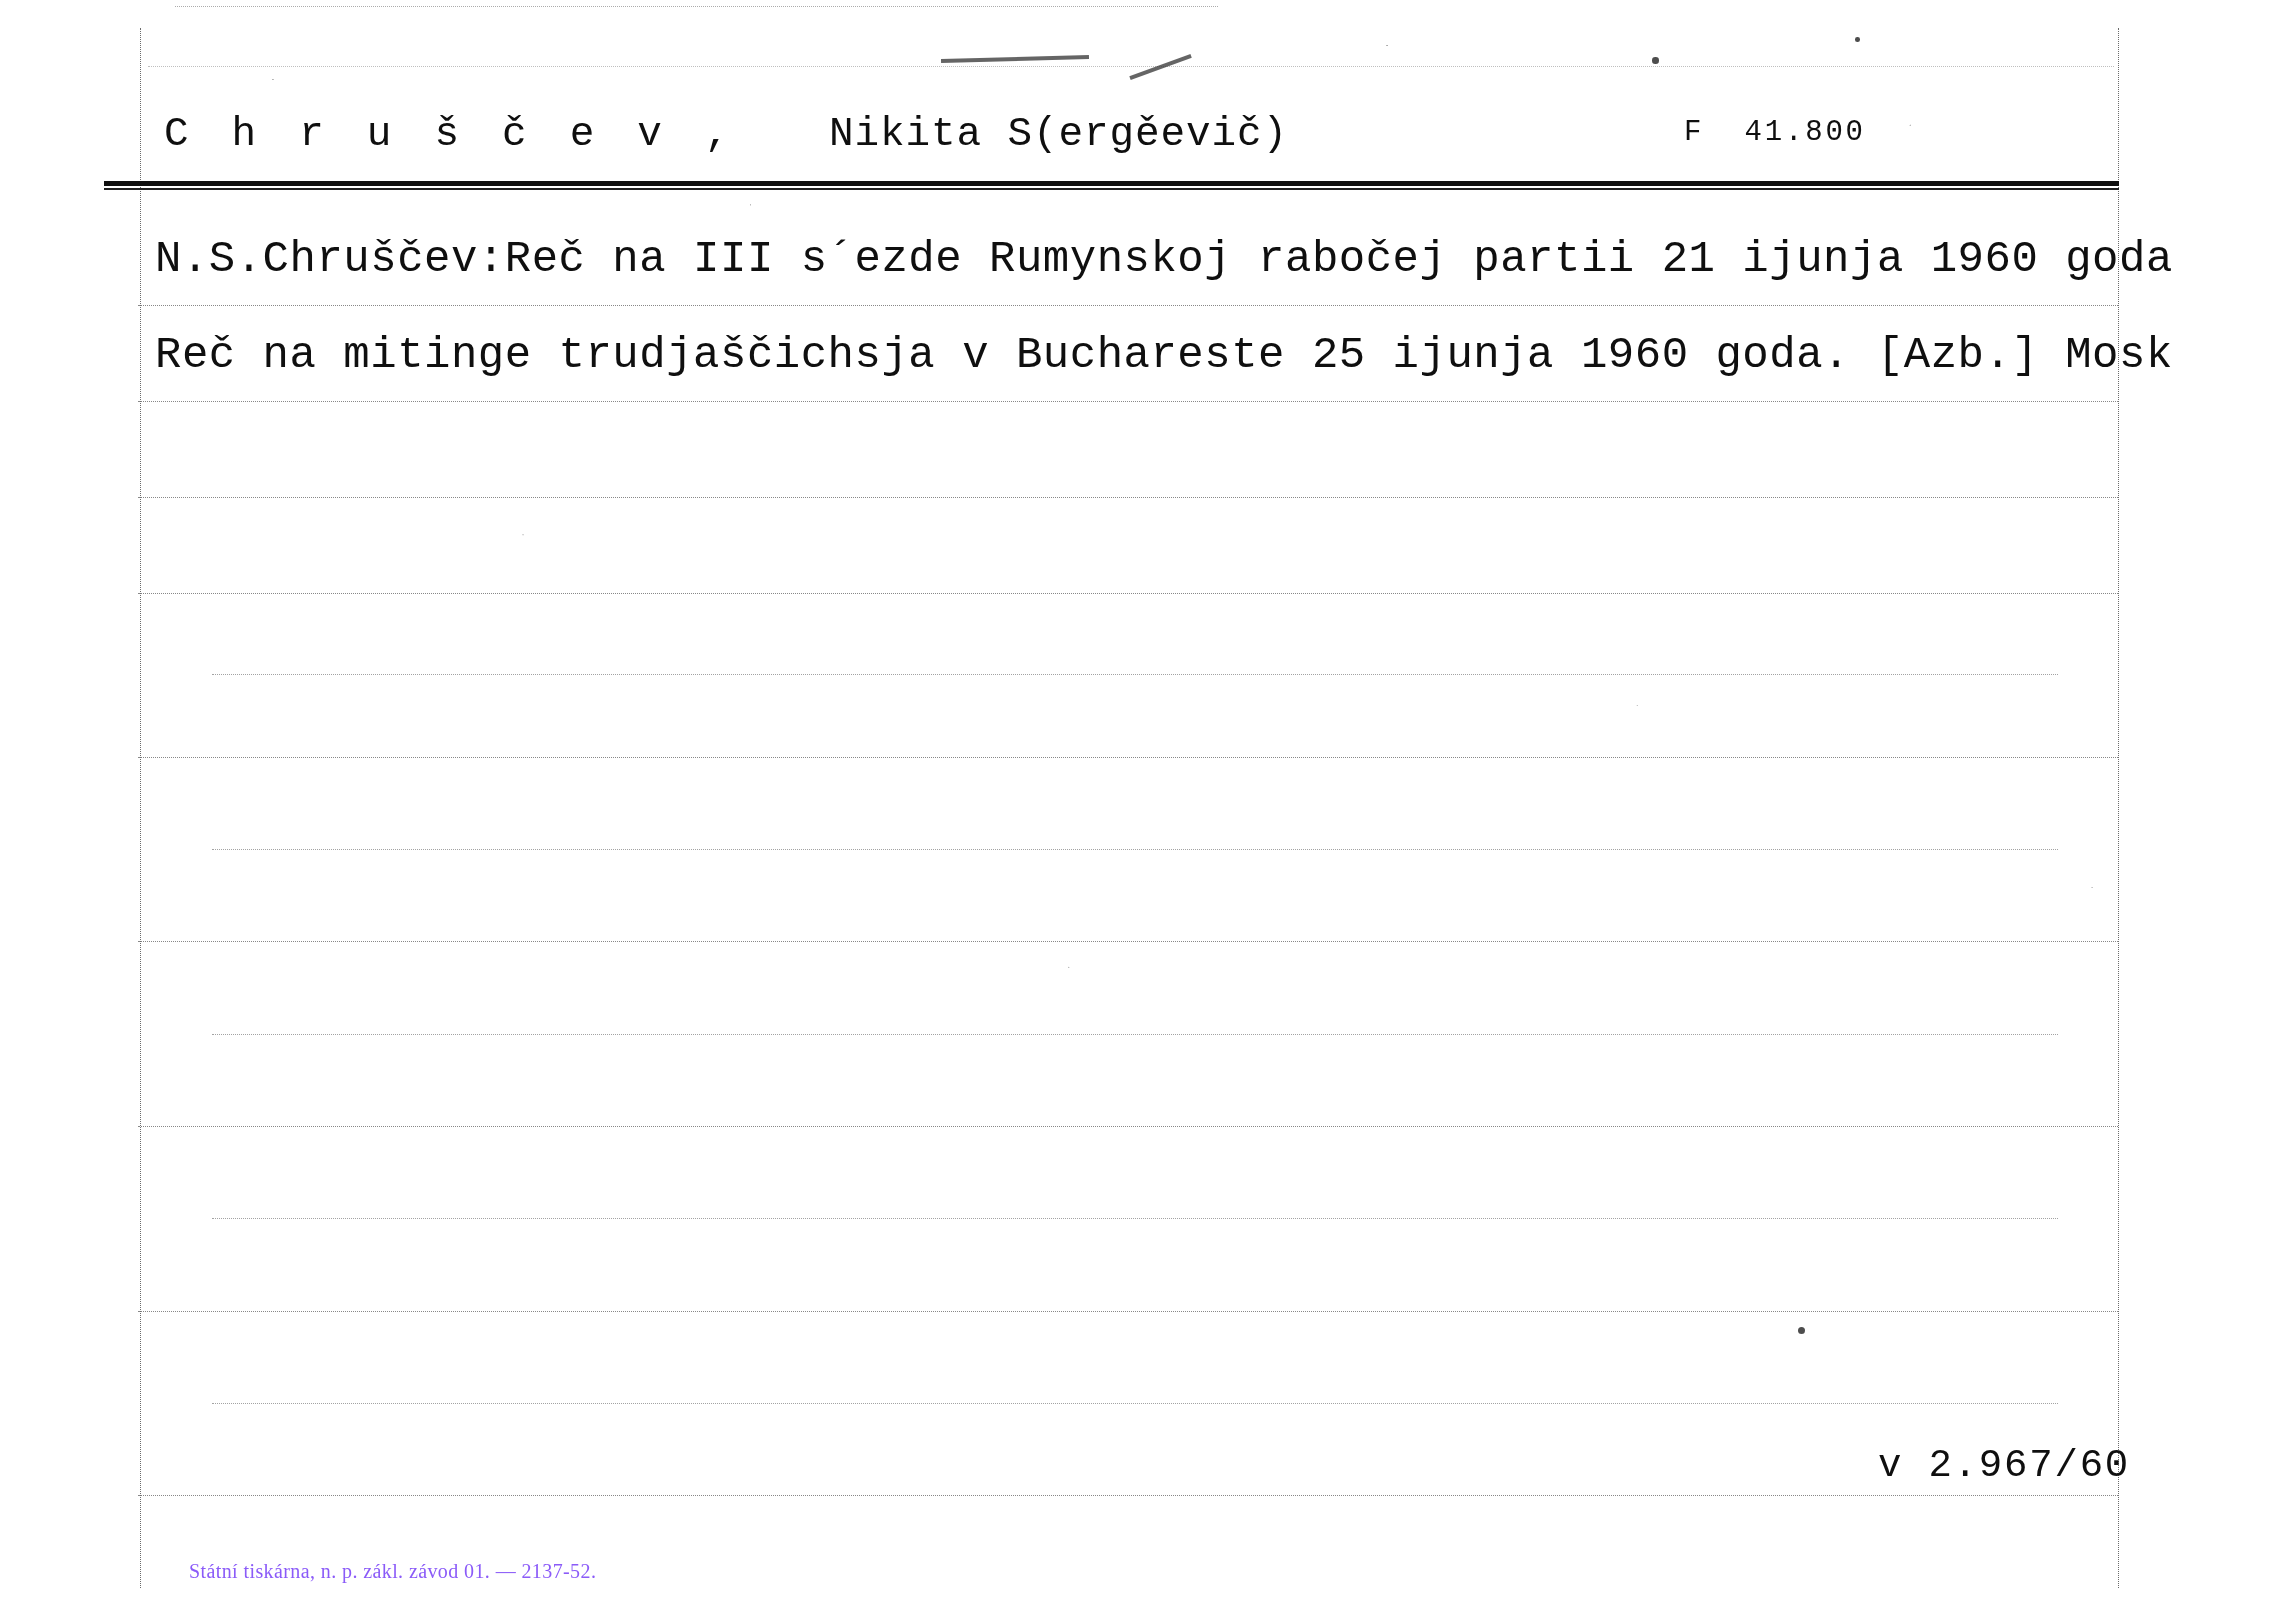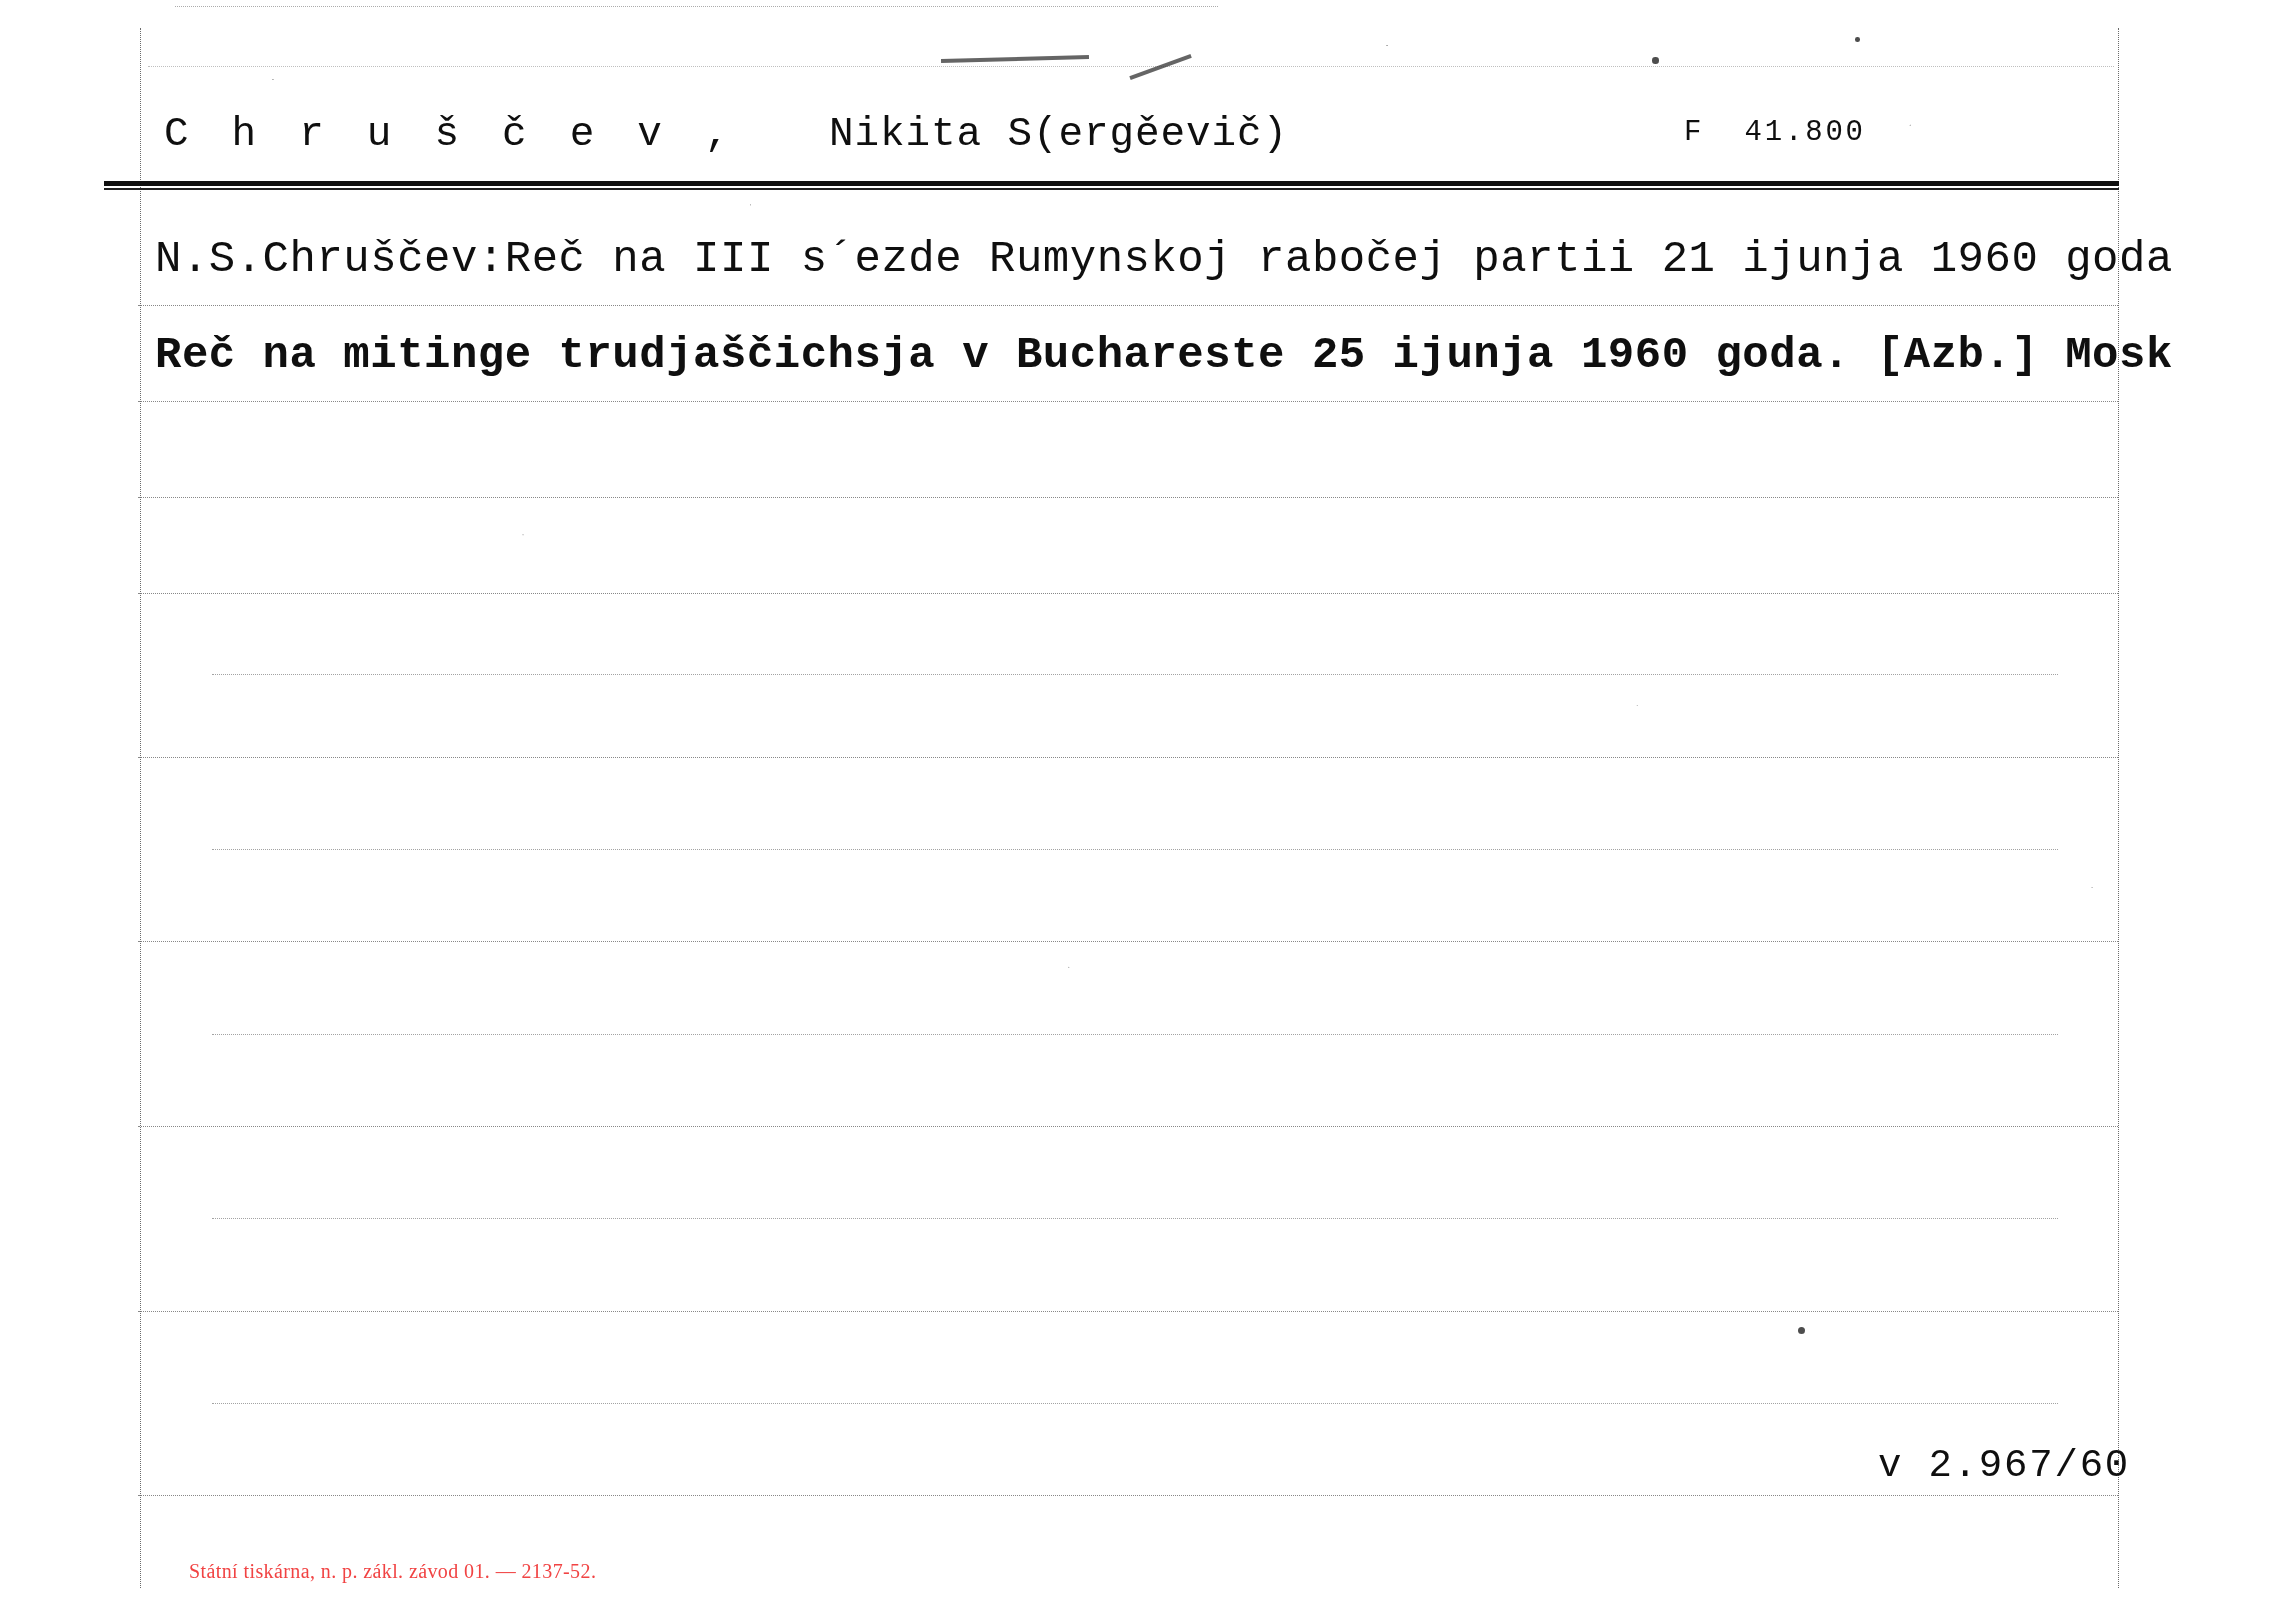--- a/index.html
+++ b/index.html
@@ -103,37 +103,37 @@
     font-size: 29px;
     letter-spacing: 2.8px;
   }
 
   .body-line {
     font-size: 44px;
     letter-spacing: 0.5px;
     left: 155px;
   }
   .body-line.l1 { top: 234px; }
-  .body-line.l2 { top: 330px; font-weight: bold; }
+  .body-line.l2 { top: 330px; }
   .body-line.l3 { top: 426px; }
 
   .callnum {
     top: 1444px;
     left: 1878px;
     font-size: 39px;
     letter-spacing: 1.8px;
   }
 
   .imprint {
     top: 1560px;
     left: 189px;
     font-size: 20px;
     font-family: "Liberation Serif", serif;
     letter-spacing: 0.4px;
-    color: #ef4444;
+    color: #8b5cf6;
   }
 
   
   .mark {
     position: absolute;
     background: #222;
     border-radius: 50%;
     opacity: 0.8;
   }
   .tick {

